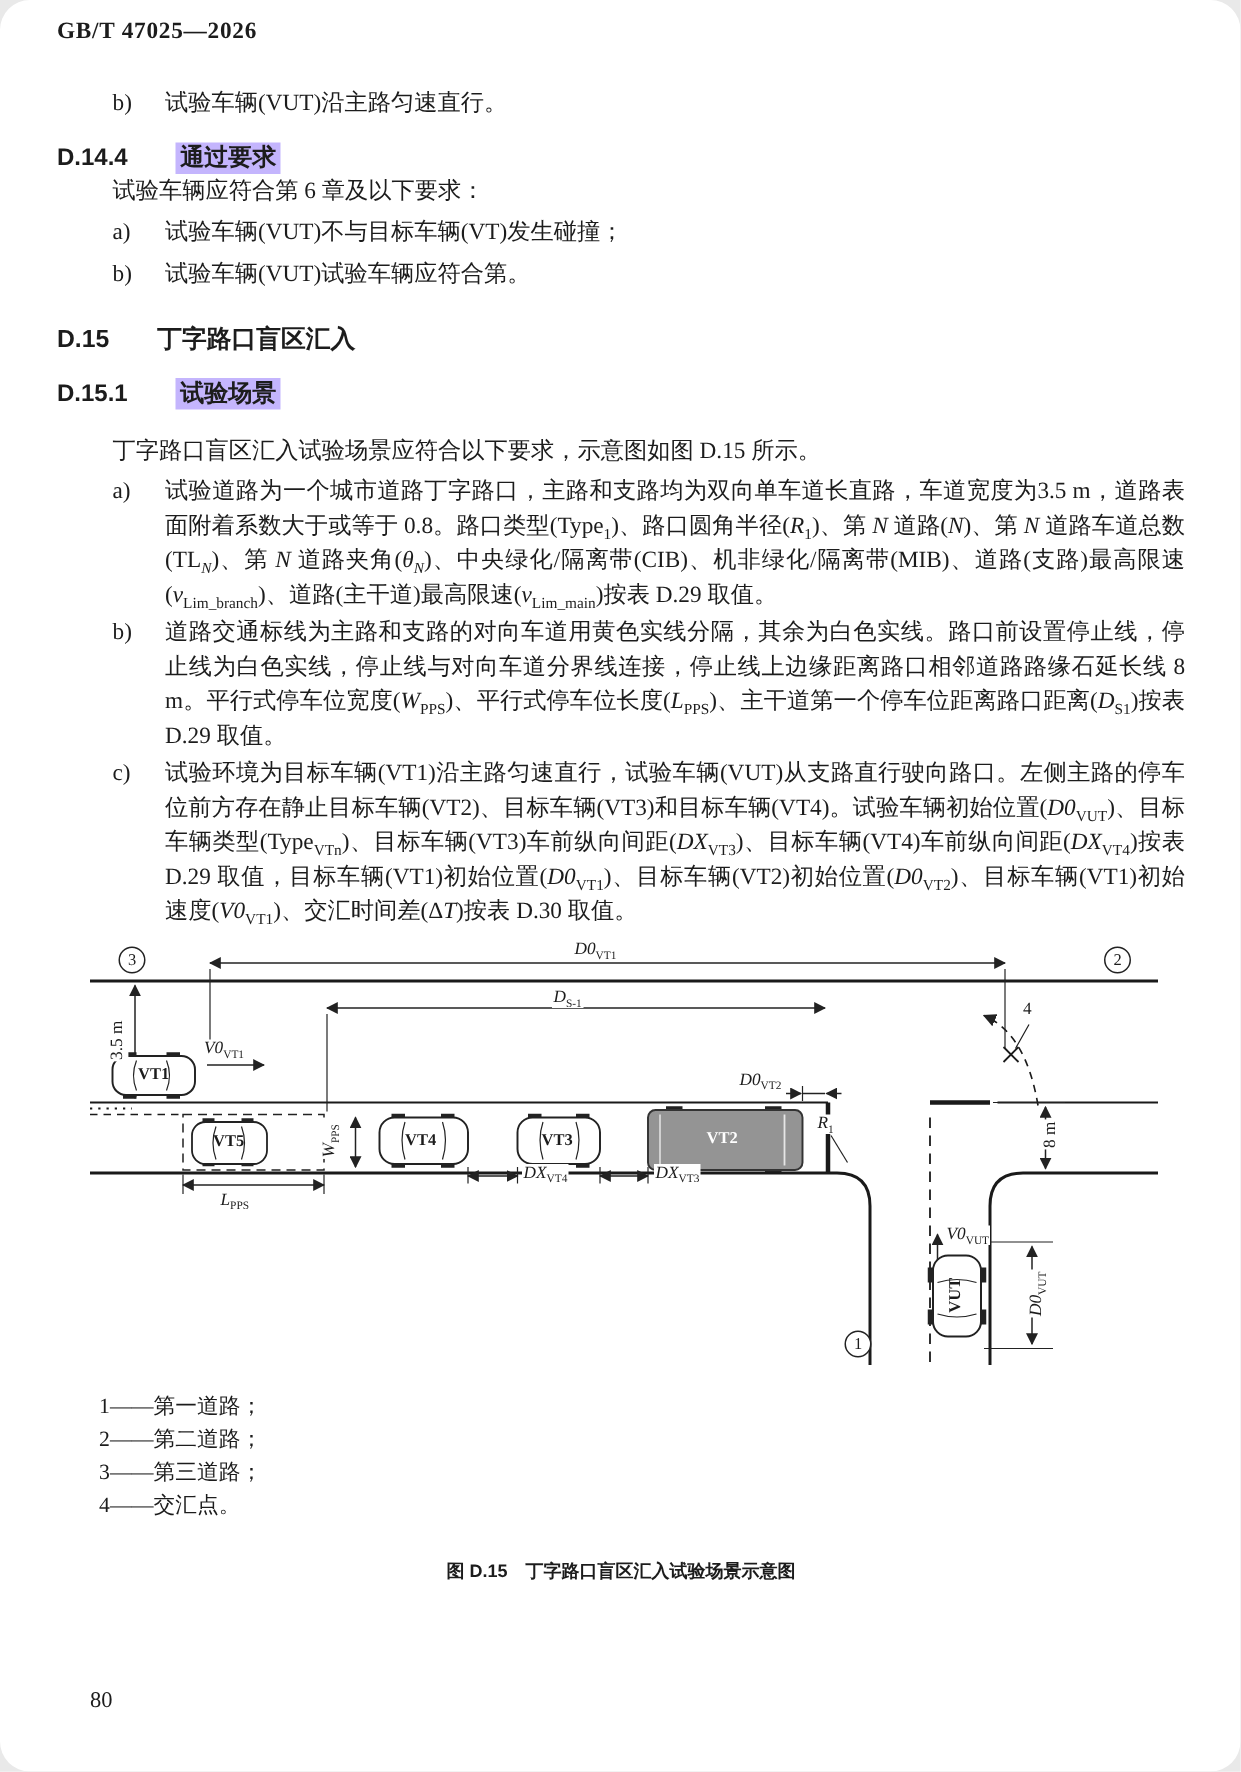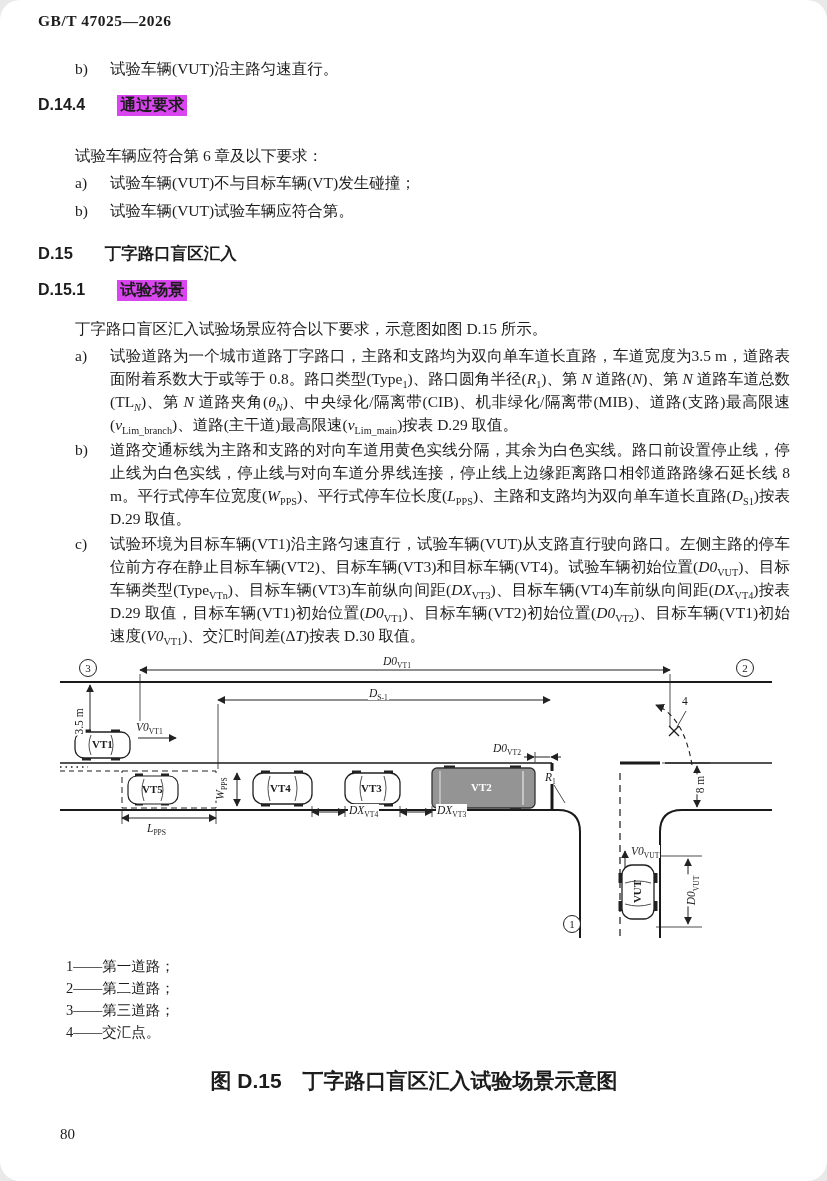--- a/index.html
+++ b/index.html
@@ -9,54 +9,54 @@
     padding:12px 37px 0 38px;box-sizing:border-box;overflow:hidden;border-radius:20px;
   }
   .hdr{font-size:15.5px;font-weight:bold;letter-spacing:.5px;}
   .body-txt{font-size:15.5px;line-height:23px;}
   .indent{margin-left:37px;}
   .li{display:flex;margin-left:37px;font-size:15.5px;line-height:23px;}
   .lm{flex:0 0 35px;}
   .lt{flex:1;text-align:justify;}
   .heading{font-family:"Liberation Sans","DejaVu Sans",sans-serif;font-weight:bold;font-size:16px;display:flex;align-items:baseline;}
   .heading .hnum{margin-right:32px;}
-  .shade{background:#d946ef;padding:0 3px;}
+  .shade{background:#c4b5fd;padding:0 3px;}
   .it{font-style:italic;}
   sub{font-size:0.66em;line-height:0;}
   
   .figure{position:relative;width:722px;height:286px;margin:8px 0 0 20px;}
   .figure svg{position:absolute;left:0;top:0;}
   .flabel{position:absolute;font-size:11.5px;line-height:13px;white-space:nowrap;background:#fff;padding:0 1px;}
   .rot{transform:rotate(-90deg);transform-origin:center center;}
   .carl{font-weight:bold;font-size:11px;background:transparent;}
   .light{color:#ffffff;}
   .ncirc{position:absolute;width:16px;height:16px;border:1.3px solid #222;border-radius:50%;
     display:flex;align-items:center;justify-content:center;font-size:11px;background:#fff;}
   .legend{margin:14px 0 0 28px;font-size:14.5px;line-height:22px;}
-  .caption{font-family:"Liberation Sans","DejaVu Sans",sans-serif;font-weight:bold;font-size:21px;text-align:center;margin-top:24px;}
+  .caption{font-family:"Liberation Sans","DejaVu Sans",sans-serif;font-weight:bold;font-size:12px;text-align:center;margin-top:24px;}
   .pgnum{position:absolute;left:60px;top:1126px;font-size:15px;}
 </style>
 </head>
 <body>
 
 <div class="page">
 
   <div class="hdr">GB/T 47025—2026</div>
 
   <div class="li" style="margin-top:27px">
     <span class="lm">b)</span>
     <span class="lt">试验车辆(VUT)沿主路匀速直行。</span>
   </div>
 
   <div class="heading" style="margin-top:15px">
     <span class="hnum">D.14.4</span>
     <span class="shade">通过要求</span>
   </div>
 
-  <div class="body-txt indent" style="margin-top:28px">试验车辆应符合第 6 章及以下要求：</div>
+  <div class="body-txt indent" style="margin-top:0">试验车辆应符合第 6 章及以下要求：</div>
 
   <div class="li" style="margin-top:4px">
     <span class="lm">a)</span>
     <span class="lt">试验车辆(VUT)不与目标车辆(VT)发生碰撞；</span>
   </div>
   <div class="li" style="margin-top:5px">
     <span class="lm">b)</span>
     <span class="lt">试验车辆(VUT)试验车辆应符合第。</span>
   </div>
 
@@ -71,21 +71,21 @@
   </div>
 
   <div class="body-txt indent" style="margin-top:16px">丁字路口盲区汇入试验场景应符合以下要求，示意图如图 D.15 所示。</div>
 
   <div class="li" style="margin-top:4px">
     <span class="lm">a)</span>
     <span class="lt"><span>试验道路为一个城市道路丁字路口，主路和支路均为双向单车道长直路，车道宽度为3.5 m，道路表面附着系数大于或等于 0.8。路口类型(Type</span><sub>1</sub><span>)、路口圆角半径(</span><span class="it">R</span><sub>1</sub><span>)、第 </span><span class="it">N</span><span> 道路(</span><span class="it">N</span><span>)、第 </span><span class="it">N</span><span> 道路车道总数(TL</span><sub class="it">N</sub><span>)、第 </span><span class="it">N</span><span> 道路夹角(</span><span class="it">θ</span><sub class="it">N</sub><span>)、中央绿化/隔离带(CIB)、机非绿化/隔离带(MIB)、道路(支路)最高限速(</span><span class="it">v</span><sub>Lim_branch</sub><span>)、道路(主干道)最高限速(</span><span class="it">v</span><sub>Lim_main</sub><span>)按表 D.29 取值。</span></span>
   </div>
   <div class="li" style="margin-top:2px">
     <span class="lm">b)</span>
-    <span class="lt"><span>道路交通标线为主路和支路的对向车道用黄色实线分隔，其余为白色实线。路口前设置停止线，停止线为白色实线，停止线与对向车道分界线连接，停止线上边缘距离路口相邻道路路缘石延长线 8 m。平行式停车位宽度(</span><span class="it">W</span><sub>PPS</sub><span>)、平行式停车位长度(</span><span class="it">L</span><sub>PPS</sub><span>)、主路和支路均为双向单车道长直路(</span><span class="it">D</span><sub>S1</sub><span>)按表 D.29 取值。</span></span>
+    <span class="lt"><span>道路交通标线为主路和支路的对向车道用黄色实线分隔，其余为白色实线。路口前设置停止线，停止线为白色实线，停止线与对向车道分界线连接，停止线上边缘距离路口相邻道路路缘石延长线 8 m。平行式停车位宽度(</span><span class="it">W</span><sub>PPS</sub><span>)、平行式停车位长度(</span><span class="it">L</span><sub>PPS</sub><span>)、主干道第一个停车位距离路口距离(</span><span class="it">D</span><sub>S1</sub><span>)按表 D.29 取值。</span></span>
   </div>
   <div class="li" style="margin-top:2px">
     <span class="lm">c)</span>
     <span class="lt"><span>试验环境为目标车辆(VT1)沿主路匀速直行，试验车辆(VUT)从支路直行驶向路口。左侧主路的停车位前方存在静止目标车辆(VT2)、目标车辆(VT3)和目标车辆(VT4)。试验车辆初始位置(</span><span class="it">D0</span><sub>VUT</sub><span>)、目标车辆类型(Type</span><sub>VTn</sub><span>)、目标车辆(VT3)车前纵向间距(</span><span class="it">DX</span><sub>VT3</sub><span>)、目标车辆(VT4)车前纵向间距(</span><span class="it">DX</span><sub>VT4</sub><span>)按表 D.29 取值，目标车辆(VT1)初始位置(</span><span class="it">D0</span><sub>VT1</sub><span>)、目标车辆(VT2)初始位置(</span><span class="it">D0</span><sub>VT2</sub><span>)、目标车辆(VT1)初始速度(</span><span class="it">V0</span><sub>VT1</sub><span>)、交汇时间差(Δ</span><span class="it">T</span><span>)按表 D.30 取值。</span></span>
   </div>
 
   <div class="figure">
     <svg width="722" height="286" viewBox="0 0 722 286">
       <defs>
         <marker id="ah" viewBox="0 0 10 10" refX="9" refY="5" markerWidth="8" markerHeight="8" orient="auto-start-reverse">

